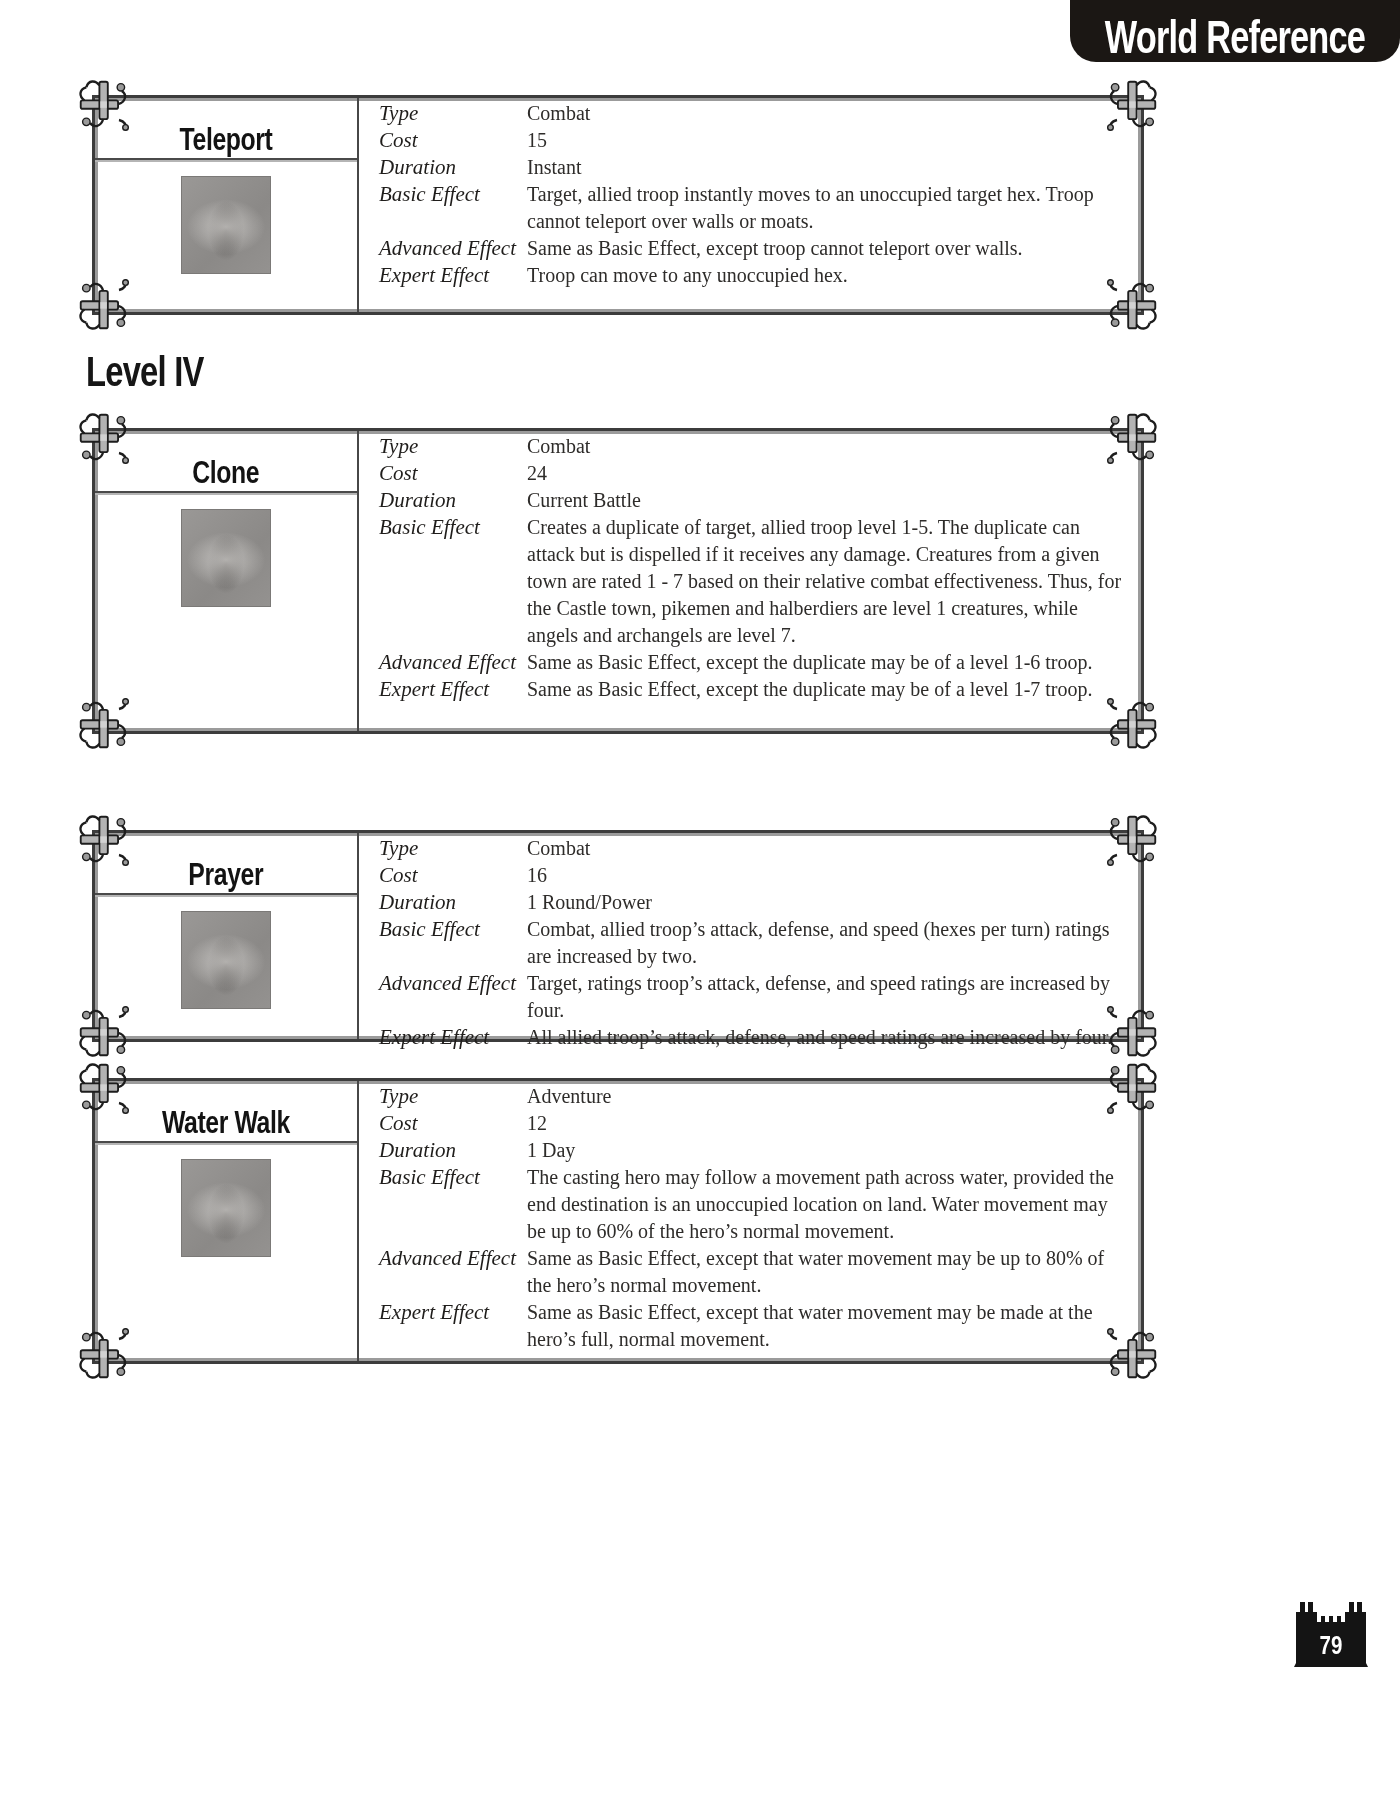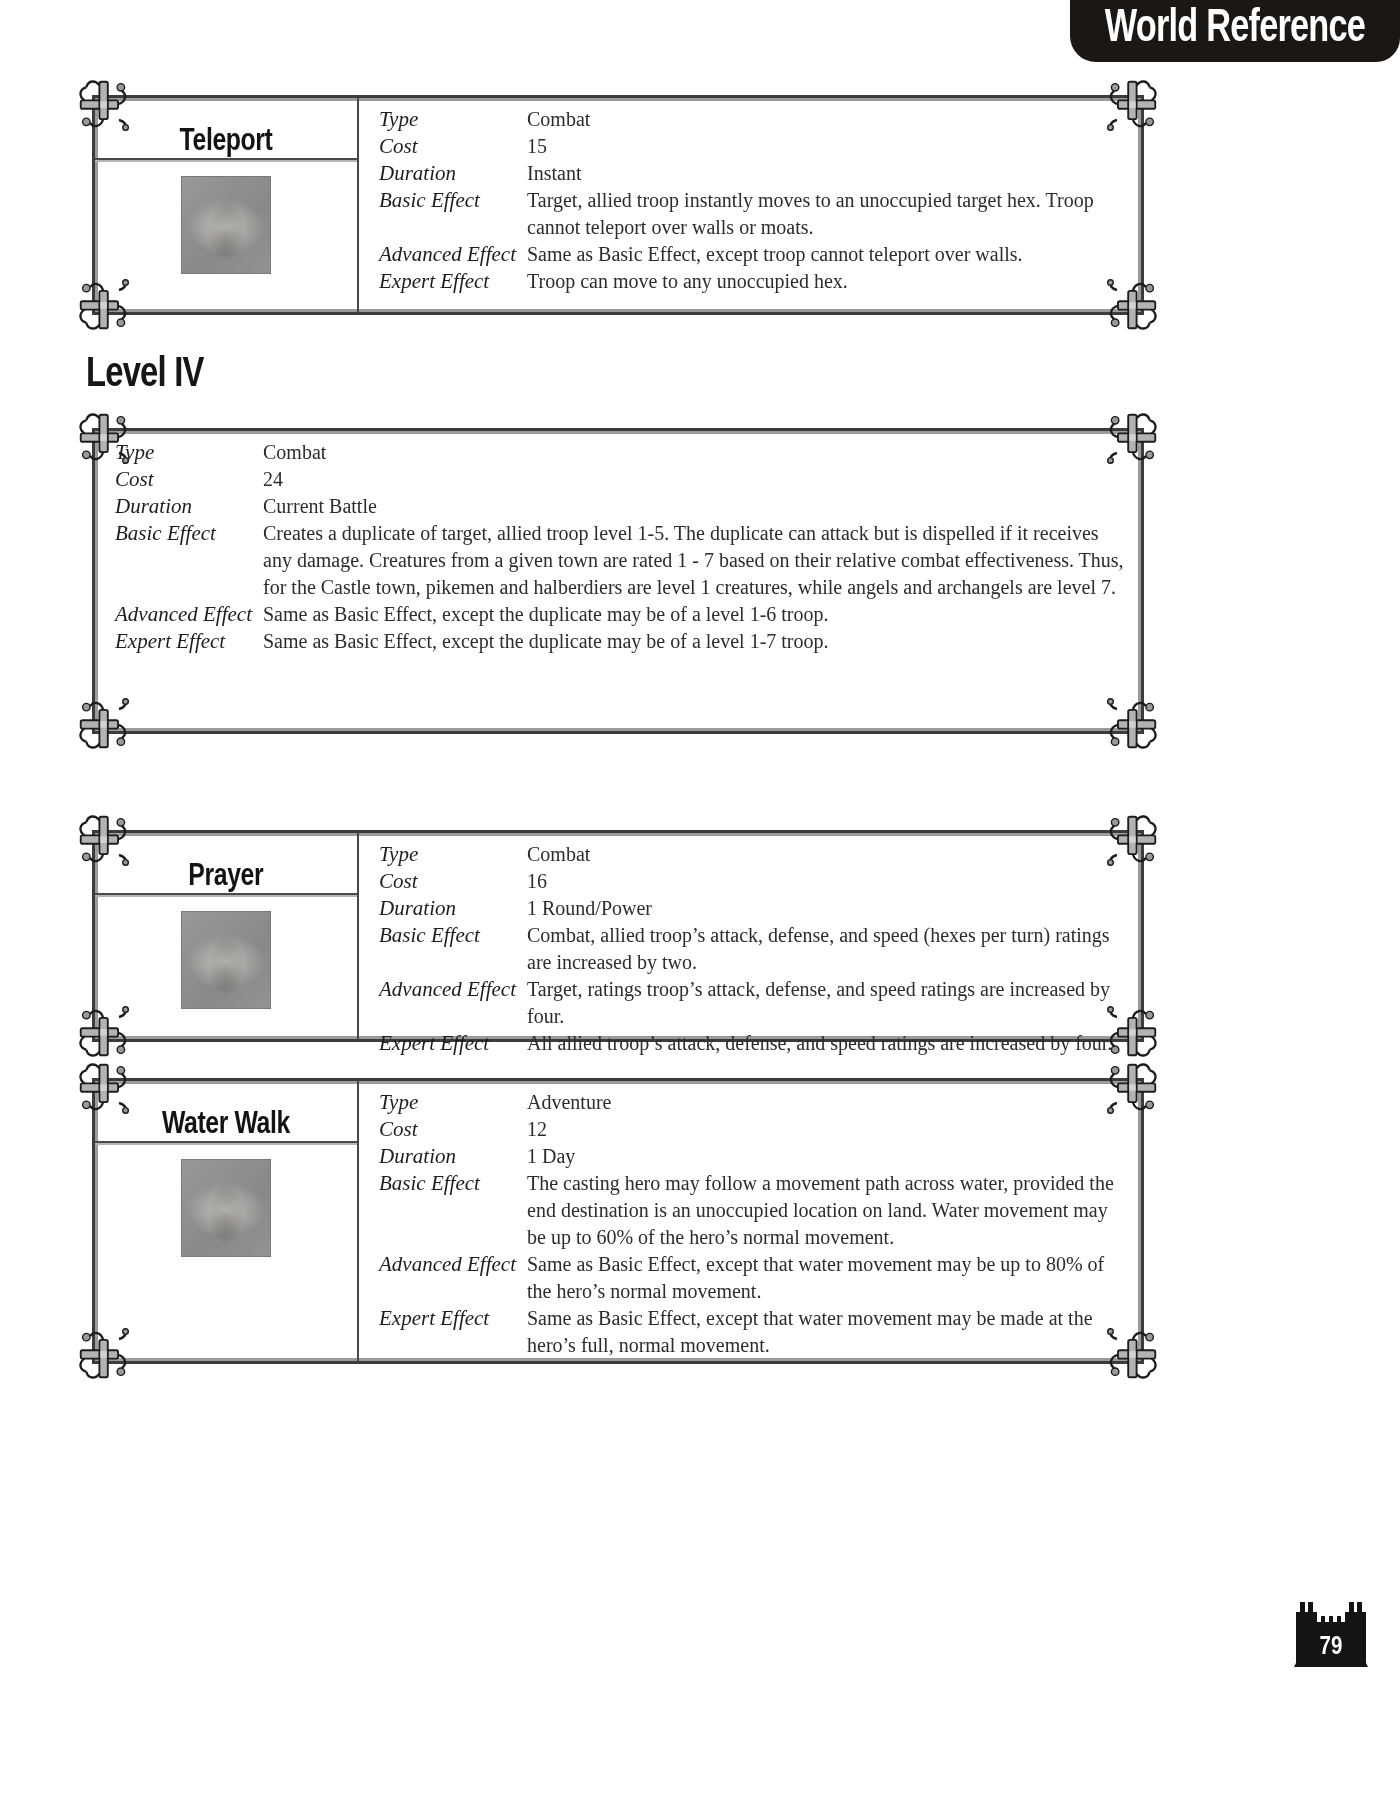--- a/index.html
+++ b/index.html
@@ -13,21 +13,21 @@
   html,body{margin:0;padding:0;background:#fff;}
   .page{
     position:relative;width:1400px;height:1800px;background:#ffffff;
     overflow:hidden;font-family:"Liberation Serif",serif;color:var(--body-text);
   }
 
   
   .title-bar{
     position:absolute;left:1070px;top:0;width:330px;height:62px;
     background:var(--title-bar-bg);border-radius:0 0 24px 26px;
-    display:flex;align-items:flex-start;justify-content:center;
+    display:flex;align-items:flex-end;justify-content:center;
   }
   .title-bar .t{
     color:var(--title-text);font-family:"Liberation Sans",sans-serif;
     font-weight:bold;font-size:44px;letter-spacing:-1px;white-space:nowrap;
     transform:scale(0.78,1.04);
   }
 
   
   .section-heading{
     position:absolute;left:86px;top:348px;
@@ -64,21 +64,21 @@
   .spell-image{
     width:88px;height:96px;border:1px solid #7b7977;
     background:
       radial-gradient(ellipse 62% 40% at 50% 52%, rgba(235,233,230,0.6), rgba(170,168,166,0) 72%),
       radial-gradient(ellipse 26% 40% at 50% 56%, rgba(45,42,40,0.55), rgba(45,42,40,0) 78%),
       linear-gradient(135deg,#9a9896,#8b8987 60%,#949290);
     background-color:var(--image-bg);
   }
 
   .spell-table{
-    flex:1;padding:8px 12px 0 20px;
+    flex:1;padding:2px 12px 0 20px;
   }
   .row{display:grid;grid-template-columns:148px 1fr;}
   .lbl{
     font-style:italic;font-size:21px;line-height:27px;color:#1f1d1b;
     font-family:"Liberation Serif",serif;
   }
   .val{
     font-size:20px;line-height:27px;color:var(--body-text);
     font-family:"Liberation Serif",serif;
   }
@@ -190,20 +190,28 @@
       </svg>
     <svg class="orn tr">
         <use href="#orn-knot"></use>
       </svg>
     <svg class="orn bl">
         <use href="#orn-knot"></use>
       </svg>
     <svg class="orn br">
         <use href="#orn-knot"></use>
       </svg>
+    <div class="spell-left">
+      <div class="name-cell">
+        <span class="spell-name">Clone</span>
+      </div>
+      <div class="img-area">
+        <div class="spell-image"></div>
+      </div>
+    </div>
     <div class="spell-table">
       <div class="row">
         <div class="lbl">Type</div>
         <div class="val">Combat</div>
       </div>
       <div class="row">
         <div class="lbl">Cost</div>
         <div class="val">24</div>
       </div>
       <div class="row">

